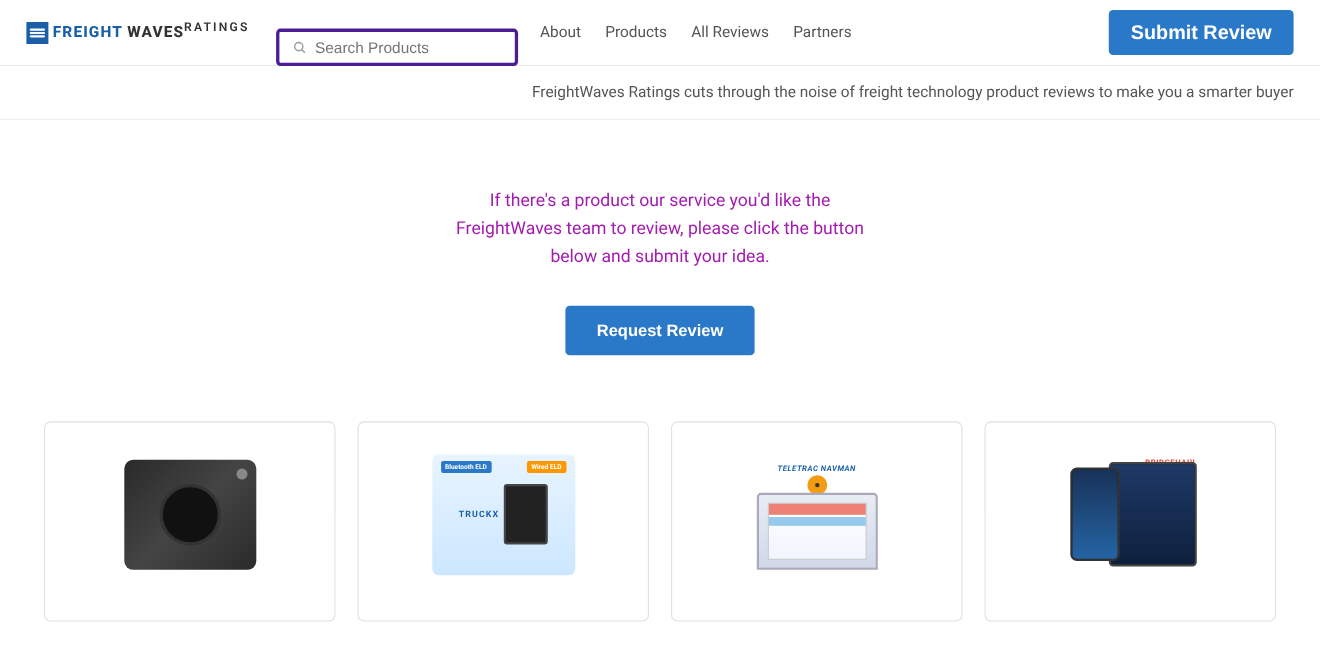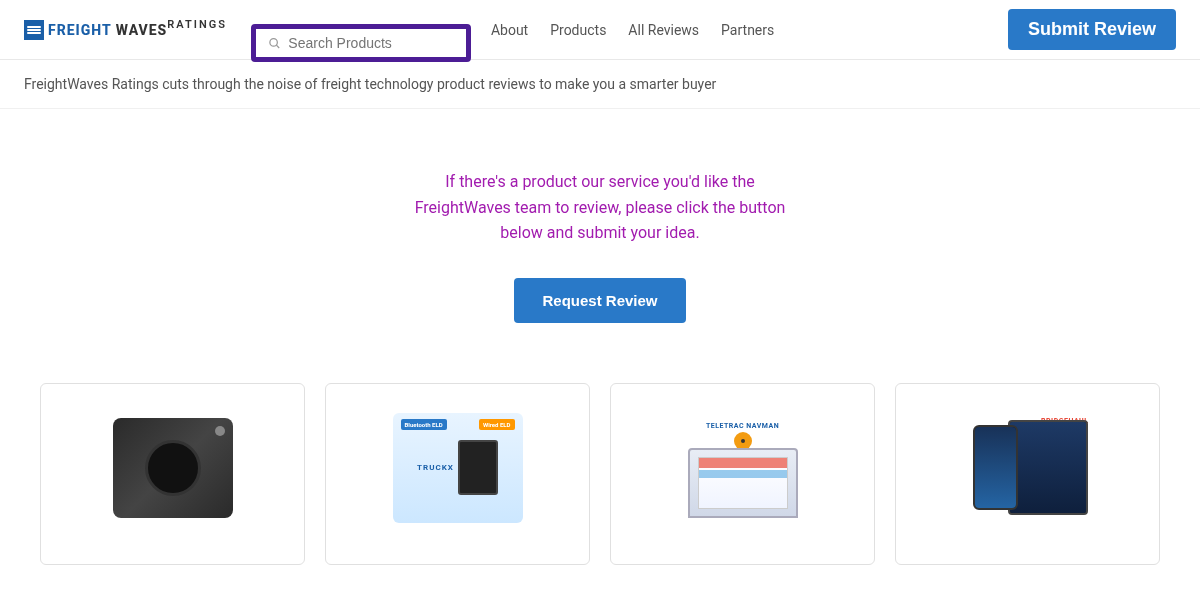--- a/index.html
+++ b/index.html
@@ -53,21 +53,21 @@
       font-weight: 600;
       color: #333;
       letter-spacing: 2px;
       text-transform: uppercase;
       margin-top: -2px;
     }
 
     .search-box {
       display: flex;
       align-items: center;
-      border: 5px solid #4c1d95;
+      border: 3px solid #4c1d95;
       border-radius: 4px;
       padding: 6px 12px;
       width: 220px;
       margin-right: 20px;
       background: #fff;
       margin-top: 26px;
     }
     .search-icon-svg {
       width: 14px;
       height: 14px;
@@ -103,21 +103,21 @@
       border-radius: 4px;
       padding: 10px 20px;
       font-size: 18px;
       font-weight: 600;
       cursor: pointer;
       white-space: nowrap;
     }
 
     
     .subheader {
-      text-align: left;
+      text-align: right;
       padding: 16px 24px;
       font-size: 14px;
       color: #555;
       border-bottom: 1px solid #f0f0f0;
     }
 
     
     .hero {
       text-align: center;
       padding: 60px 24px 40px;
@@ -295,20 +295,21 @@
     .director-logo {
       position: absolute;
       top: 4px;
       left: 50%;
       transform: translateX(-50%);
       font-size: 7px;
       font-weight: 700;
       color: #1a5fa8;
       white-space: nowrap;
       letter-spacing: 0.5px;
+      font-style: italic;
     }
     .director-icon {
       position: absolute;
       top: 14px;
       left: 50%;
       transform: translateX(-50%);
       width: 18px;
       height: 18px;
       background: #f39c12;
       border-radius: 50%;

